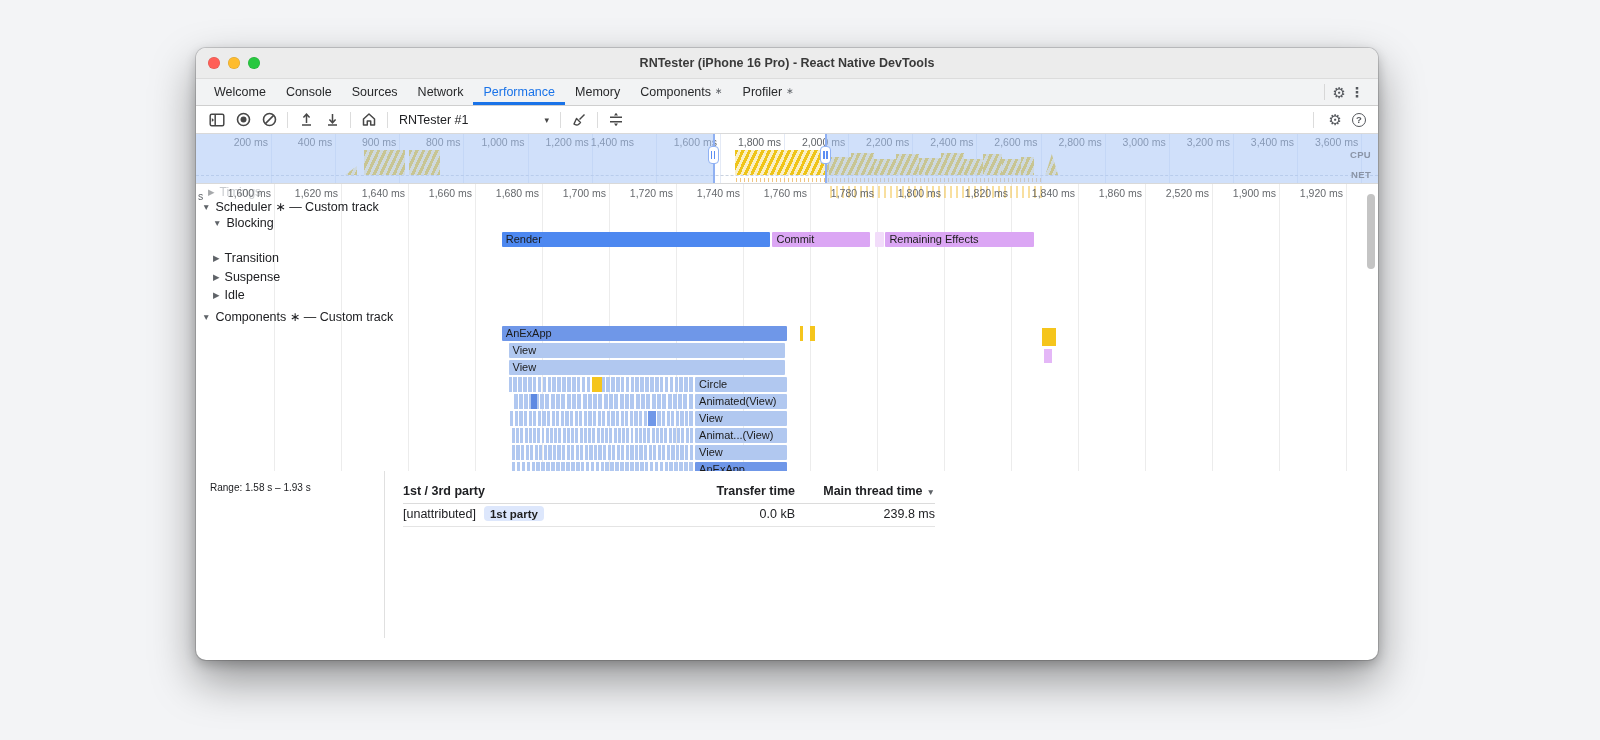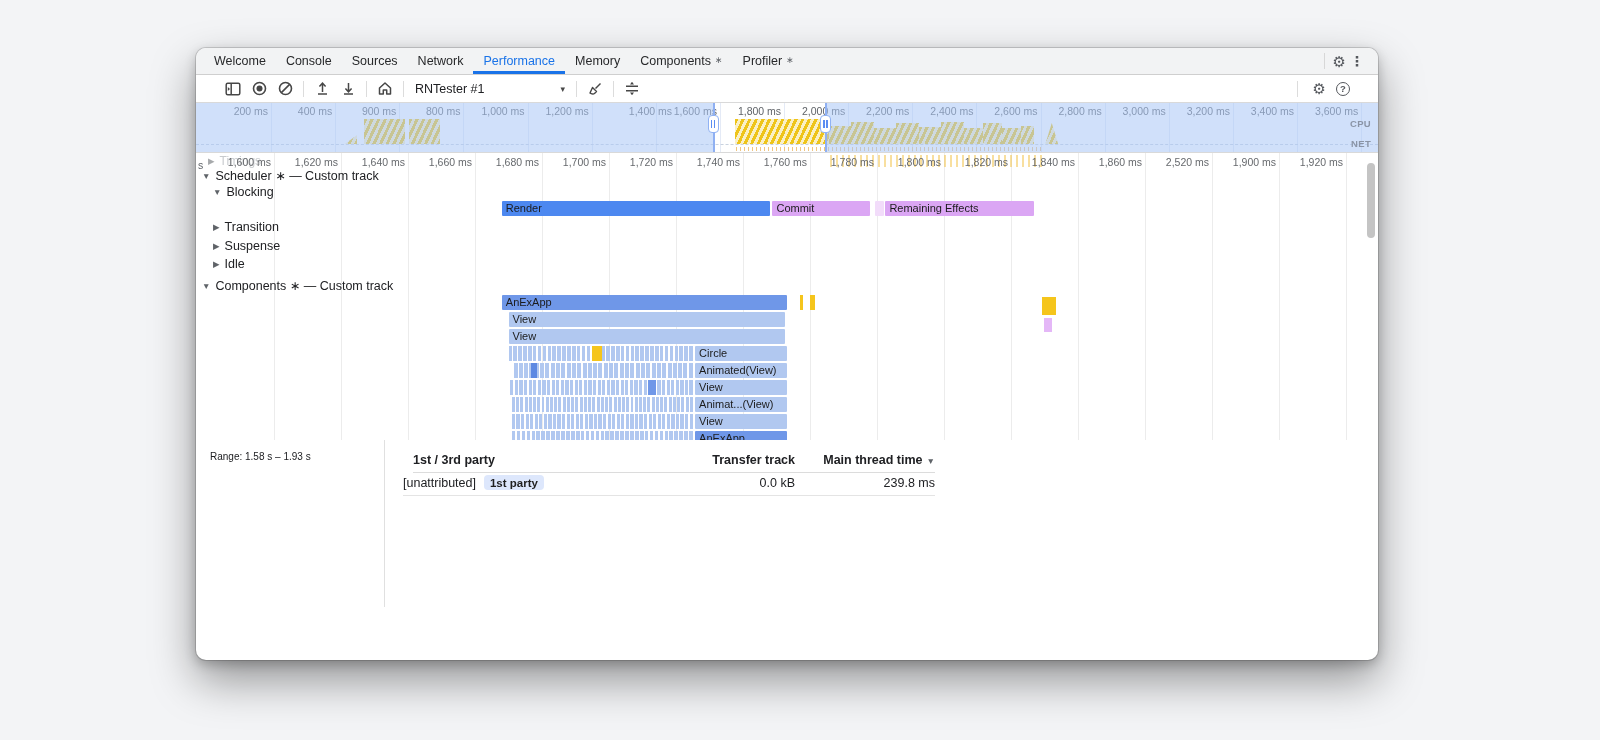--- a/index.html
+++ b/index.html
@@ -17,21 +17,21 @@
     font-size:12.5px;color:#28292b;}
   .tabs{display:flex;align-items:stretch;padding-left:8px;}
   .tab{padding:0 10px;display:flex;align-items:center;white-space:nowrap;}
   .tab.active{color:#1a73e8;box-shadow:inset 0 -3px 0 #1a73e8;}
   .tab .mark{font-size:9px;color:#5f6368;margin-left:4px;margin-top:-2px;}
   .tabbar-right{margin-left:auto;display:flex;align-items:center;gap:0;padding-right:10px;color:#5f6368;}
   .tabbar-right .vsep{width:1px;height:16px;background:#d7d7d7;margin:0 8px;}
   .gear{font-size:15px;line-height:1;color:#54575c;}
   .kebab{font-size:14px;font-weight:700;color:#54575c;padding:0 4px;}
   
-  .toolbar{height:27px;background:#fff;border-bottom:1px solid #d9d9d9;display:flex;align-items:center;padding:0 24px;}
+  .toolbar{height:27px;background:#fff;border-bottom:1px solid #d9d9d9;display:flex;align-items:center;padding:0 8px;}
   .tbtn{width:26px;height:24px;display:flex;align-items:center;justify-content:center;color:#474747;}
   .sep{width:1px;height:16px;background:#dcdcdc;margin:0 5px;}
   .target{display:flex;align-items:center;justify-content:space-between;width:150px;padding:0 6px;font-size:12.5px;color:#202124;}
   .caret{font-size:9px;color:#474747;}
   .toolbar-right{margin-left:auto;display:flex;align-items:center;gap:10px;padding-right:4px;}
   .helpicon{width:14px;height:14px;border:1.4px solid #54575c;border-radius:50%;display:flex;align-items:center;
     justify-content:center;font-size:9.5px;font-weight:700;color:#54575c;box-sizing:border-box;}
   svg.icn{display:block;}
   
   .minimap{position:relative;height:49px;background:#fff;border-bottom:1px solid #d9d9d9;overflow:hidden;}
@@ -84,20 +84,28 @@
   .sortarrow{font-size:8.5px;color:#5f6368;margin-left:4px;}
   .chip{display:inline-block;background:#dde7fc;border-radius:4px;padding:1.5px 6px;font-size:11.5px;font-weight:600;
     color:#1f1f1f;margin-left:8px;}
 </style>
 </head>
 <body>
 
 <div class="stage">
   <div class="window">
 
+    <div class="titlebar">
+      <div class="lights">
+        <div class="light" id="lt-close" style="background: rgb(255, 95, 87);"></div>
+        <div class="light" id="lt-min" style="background: rgb(254, 188, 46);"></div>
+        <div class="light" id="lt-zoom" style="background: rgb(40, 200, 64);"></div>
+      </div>
+      <div class="title">RNTester (iPhone 16 Pro) - React Native DevTools</div>
+    </div>
 
     <div class="tabbar">
       <div class="tabs" id="tabs">
           <div class="tab">
             <span>Welcome</span>
           </div>
           <div class="tab">
             <span>Console</span>
           </div>
           <div class="tab">
@@ -203,21 +211,21 @@
         <div class="mm-label" style="left: 70.24px;">400 ms</div>
         <div class="mm-grid" style="left: 203.36px;"></div>
         <div class="mm-label" style="left: 134.36px;">900 ms</div>
         <div class="mm-grid" style="left: 267.48px;"></div>
         <div class="mm-label" style="left: 198.48px;">800 ms</div>
         <div class="mm-grid" style="left: 331.6px;"></div>
         <div class="mm-label" style="left: 262.6px;">1,000 ms</div>
         <div class="mm-grid" style="left: 395.72px;"></div>
         <div class="mm-label" style="left: 326.72px;">1,200 ms</div>
         <div class="mm-grid" style="left: 459.84px;"></div>
-        <div class="mm-label" style="left: 410px; text-align: right;">1,400 ms</div>
+        <div class="mm-label" style="left: 372px; text-align: right;">1,400 ms</div>
         <div class="mm-grid" style="left: 523.96px;"></div>
         <div class="mm-label" style="left: 454.96px;">1,600 ms</div>
         <div class="mm-grid" style="left: 588.08px;"></div>
         <div class="mm-label" style="left: 519.08px;">1,800 ms</div>
         <div class="mm-grid" style="left: 652.2px;"></div>
         <div class="mm-label" style="left: 583.2px;">2,000 ms</div>
         <div class="mm-grid" style="left: 716.32px;"></div>
         <div class="mm-label" style="left: 647.32px;">2,200 ms</div>
         <div class="mm-grid" style="left: 780.44px;"></div>
         <div class="mm-label" style="left: 711.44px;">2,400 ms</div>
@@ -679,23 +687,23 @@
         </div>
       </div>
 
 
     <div class="summary">
       <div class="sum-left">
         <div class="range">Range: 1.58 s – 1.93 s</div>
       </div>
       <div class="sum-right">
         <div class="ptable">
-          <div class="prow phead" style="border-bottom:1px solid #dcdcdc;margin-left:10px;">
+          <div class="prow phead" style="border-bottom:1px solid #dcdcdc;">
             <div class="pc1">1st / 3rd party</div>
-            <div class="pc2">Transfer track</div>
+            <div class="pc2">Transfer time</div>
             <div class="pc3">
               <span>Main thread time</span><span class="sortarrow">▼</span>
             </div>
           </div>
           <div id="ptrows">
               <div class="prow">
                 <div class="pc1">
                   <span>[unattributed]</span>
                   <span class="chip">1st party</span>
                 </div>

